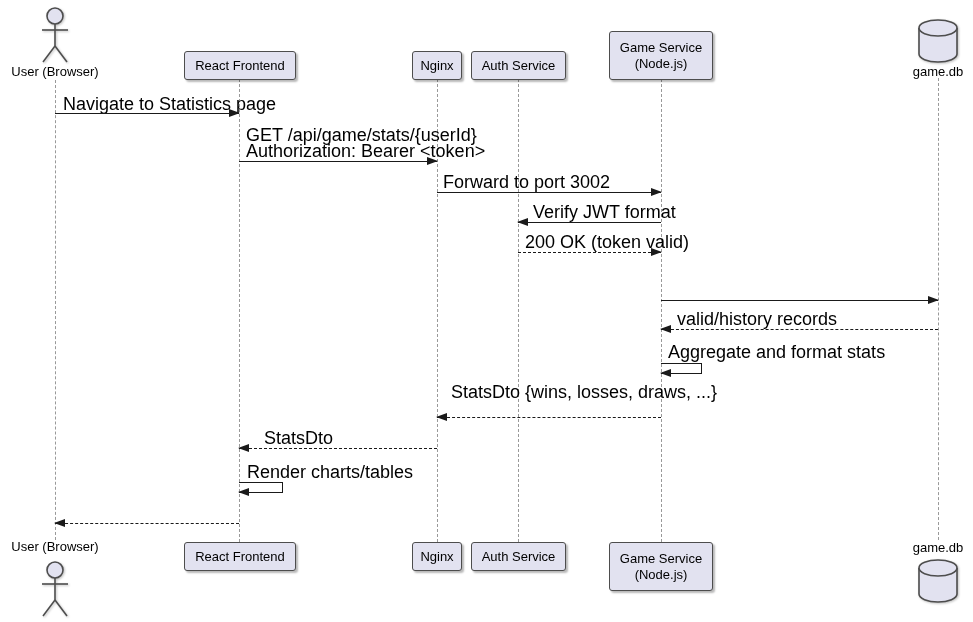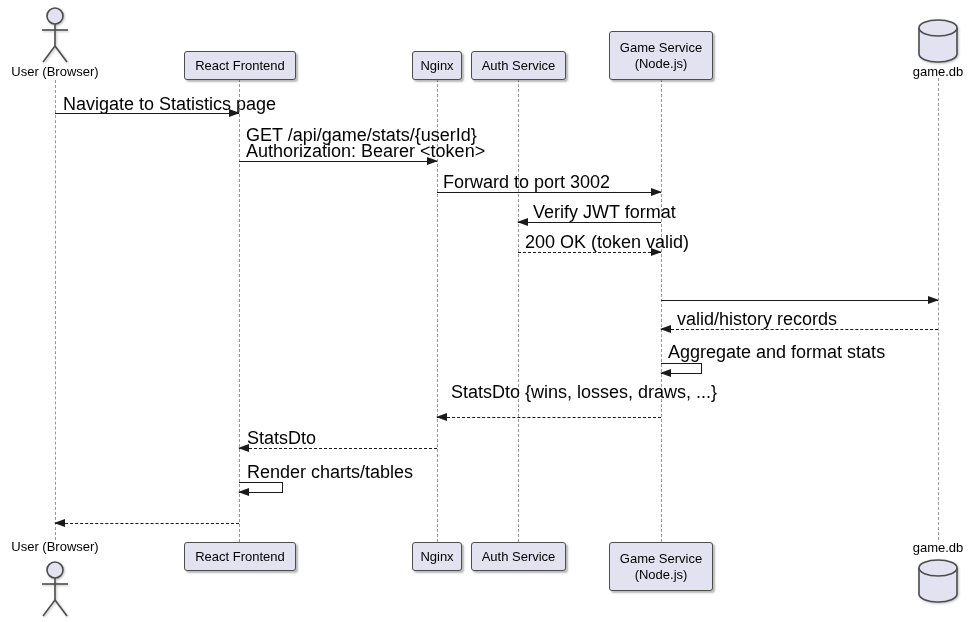--- a/index.html
+++ b/index.html
@@ -107,21 +107,21 @@
   <div class="mlabel" style="left:668px;top:344px">Aggregate and format stats</div>
   <div class="hline" style="left:661px;top:363px;width:41px"></div>
   <div class="vline" style="left:701px;top:363px;height:10px"></div>
   <div class="arrow solid left" style="left:661px;top:373px;width:41px"></div>
 
   <div class="mlabel" style="left:451px;top:384px">
     <div>StatsDto {wins, losses, draws, ...}</div>
   </div>
   <div class="arrow dashed left" style="left:437px;top:417px;width:224px"></div>
 
-  <div class="mlabel" style="left:247px;top:430px">StatsDto</div>
+  <div class="mlabel" style="left:264px;top:430px">StatsDto</div>
   <div class="arrow dashed left" style="left:239px;top:448px;width:198px"></div>
 
   <div class="mlabel" style="left:247px;top:464px">Render charts/tables</div>
   <div class="hline" style="left:239px;top:482px;width:44px"></div>
   <div class="vline" style="left:282px;top:482px;height:10px"></div>
   <div class="arrow solid left" style="left:239px;top:492px;width:44px"></div>
 
   <div class="arrow dashed left" style="left:55px;top:523px;width:184px"></div>
 
   <div class="plabel" style="left:0px;top:539px;width:110px">User (Browser)</div>

